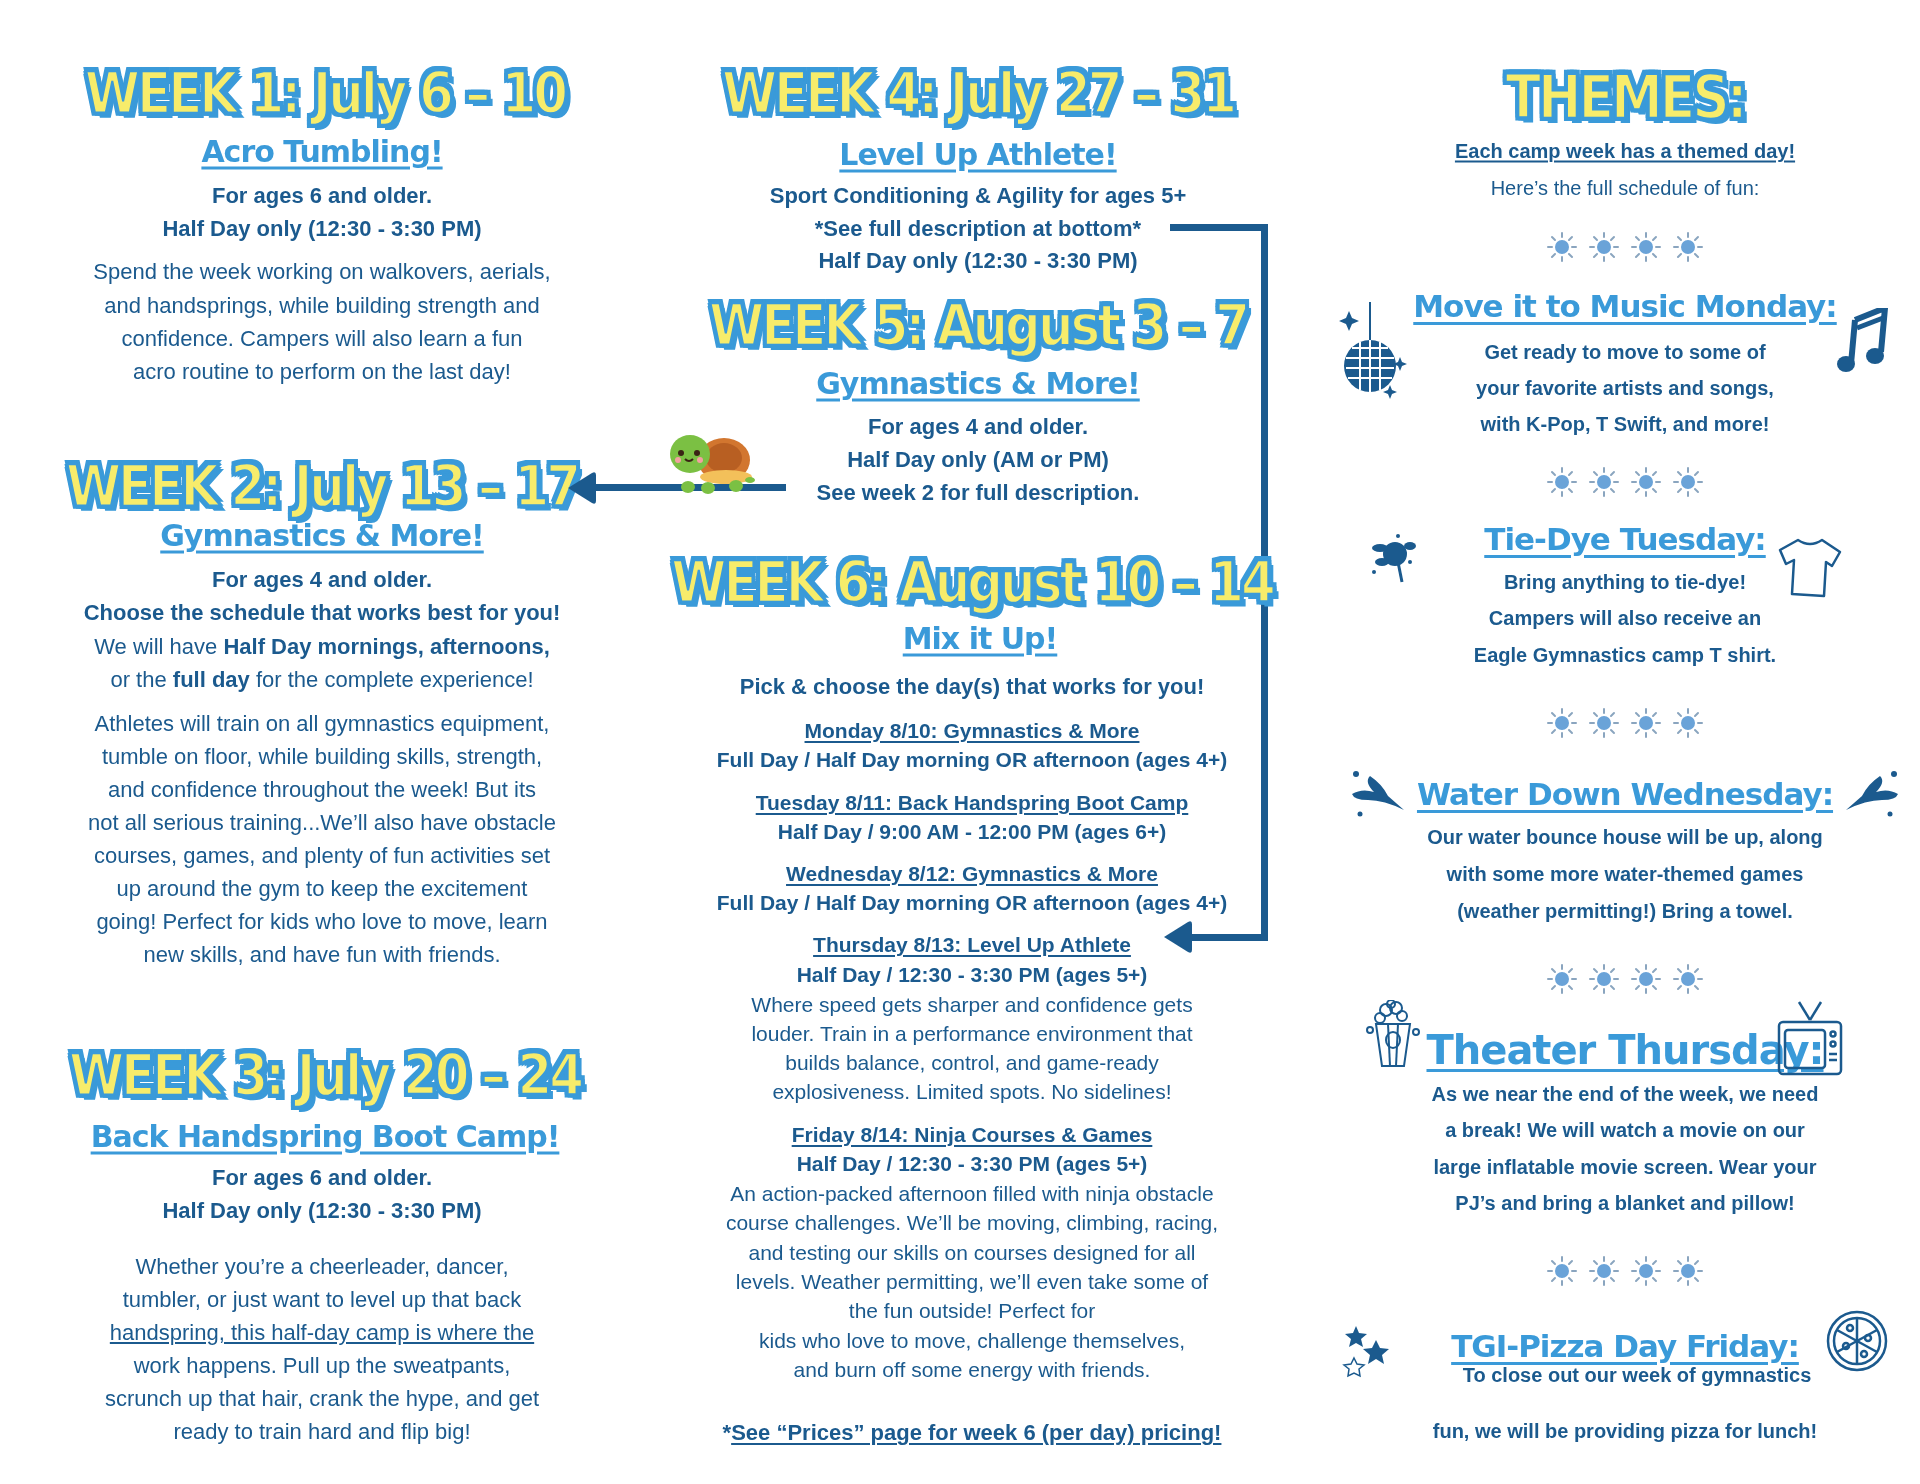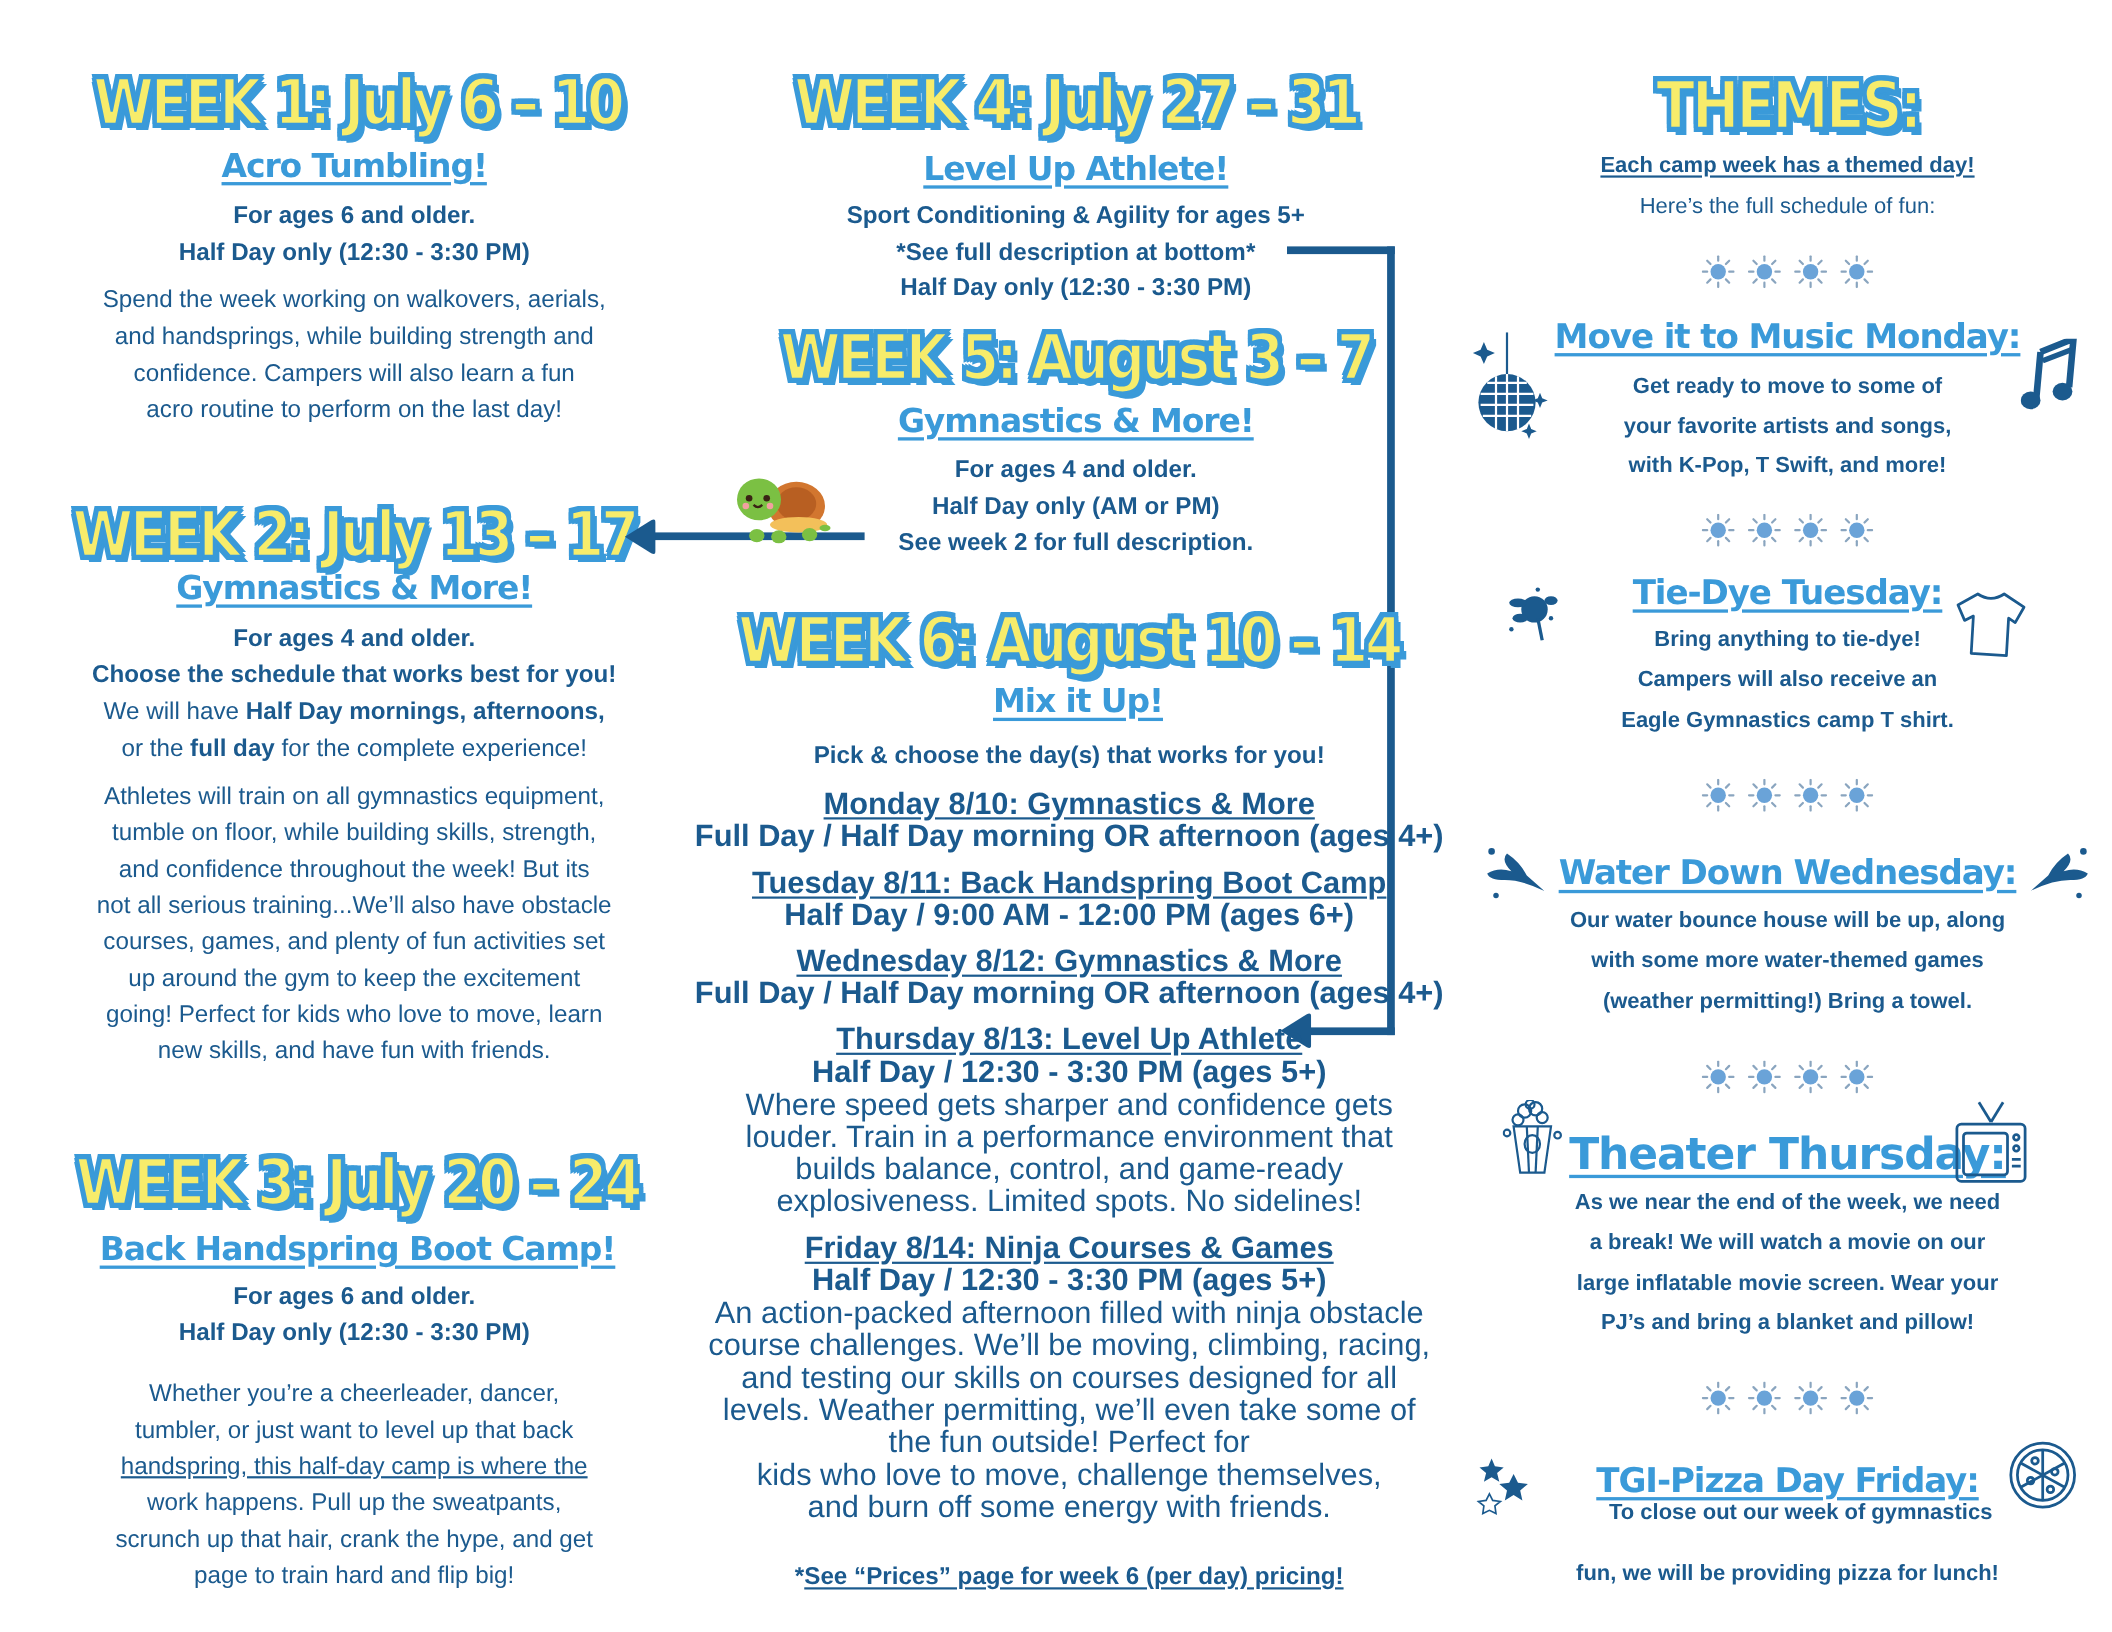--- a/index.html
+++ b/index.html
@@ -6,21 +6,21 @@
   body{width:1920px;height:1484px;position:relative;overflow:hidden;font-family:"Liberation Sans","DejaVu Sans",sans-serif;color:#1b5a8e;}
   .wk{position:absolute;transform:translate(-50%,-50%);font-family:"DejaVu Sans","Liberation Sans",sans-serif;font-weight:900;font-size:50px;letter-spacing:-3px;color:#f7ec6b;white-space:nowrap;
       -webkit-text-stroke:2px #3a9ad9;
       text-shadow:3px 0 0 #3a9ad9,-3px 0 0 #3a9ad9,0 3px 0 #3a9ad9,0 -3px 0 #3a9ad9,3px 3px 0 #3a9ad9,-3px -3px 0 #3a9ad9,3px -3px 0 #3a9ad9,-3px 3px 0 #3a9ad9,5px 5px 0 #3a9ad9;
       transform:translate(-50%,-50%) scaleY(1.15);}
   .sub{position:absolute;transform:translate(-50%,-50%);font-family:"DejaVu Sans","Liberation Sans",sans-serif;font-weight:900;font-size:30px;letter-spacing:-1px;color:#3a9ad9;text-decoration:underline;text-decoration-thickness:3px;text-underline-offset:5px;white-space:nowrap;}
   .line{position:absolute;transform:translate(-50%,-50%);white-space:nowrap;font-size:22px;}
   .b{font-weight:bold;}
   .r{font-weight:normal;}
   .u{text-decoration:underline;text-underline-offset:3px;}
-  .sm{font-size:28px;}
+  .sm{font-size:21px;}
   .lg{font-size:20px;}
   .suns{position:absolute;transform:translate(-50%,-50%);display:flex;gap:12px;}
   .sun{width:30px;height:30px;position:relative;}
   .sun svg{width:30px;height:30px;display:block;}
   .icon{position:absolute;}
   .hline{position:absolute;background:#1b5a8e;}
 </style>
 </head>
 <body>
 
@@ -55,21 +55,21 @@
 <div>
   <div class="wk" style="left:325px;top:1075px;">WEEK 3: July 20 – 24</div>
   <div class="sub" style="left:325px;top:1136px;">Back Handspring Boot Camp!</div>
   <div class="line b" style="left:322px;top:1178px;">For ages 6 and older.</div>
   <div class="line b" style="left:322px;top:1211px;">Half Day only (12:30 - 3:30 PM)</div>
   <div class="line r" style="left:322px;top:1267px;">Whether you’re a cheerleader, dancer,</div>
   <div class="line r" style="left:322px;top:1300px;">tumbler, or just want to level up that back</div>
   <div class="line r" style="left:322px;top:1333px;text-decoration:underline;">handspring, this half-day camp is where the</div>
   <div class="line r" style="left:322px;top:1366px;">work happens. Pull up the sweatpants,</div>
   <div class="line r" style="left:322px;top:1399px;">scrunch up that hair, crank the hype, and get</div>
-  <div class="line r" style="left:322px;top:1432px;">page to train hard and flip big!</div>
+  <div class="line r" style="left:322px;top:1432px;">ready to train hard and flip big!</div>
 </div>
 
 <div>
   <div class="wk" style="left:978px;top:93px;">WEEK 4: July 27 – 31</div>
   <div class="sub" style="left:978px;top:154px;">Level Up Athlete!</div>
   <div class="line b" style="left:978px;top:196px;">Sport Conditioning &amp; Agility for ages 5+</div>
   <div class="line b" style="left:978px;top:229px;">*See full description at bottom*</div>
   <div class="line b" style="left:978px;top:261px;">Half Day only (12:30 - 3:30 PM)</div>
 </div>
 

